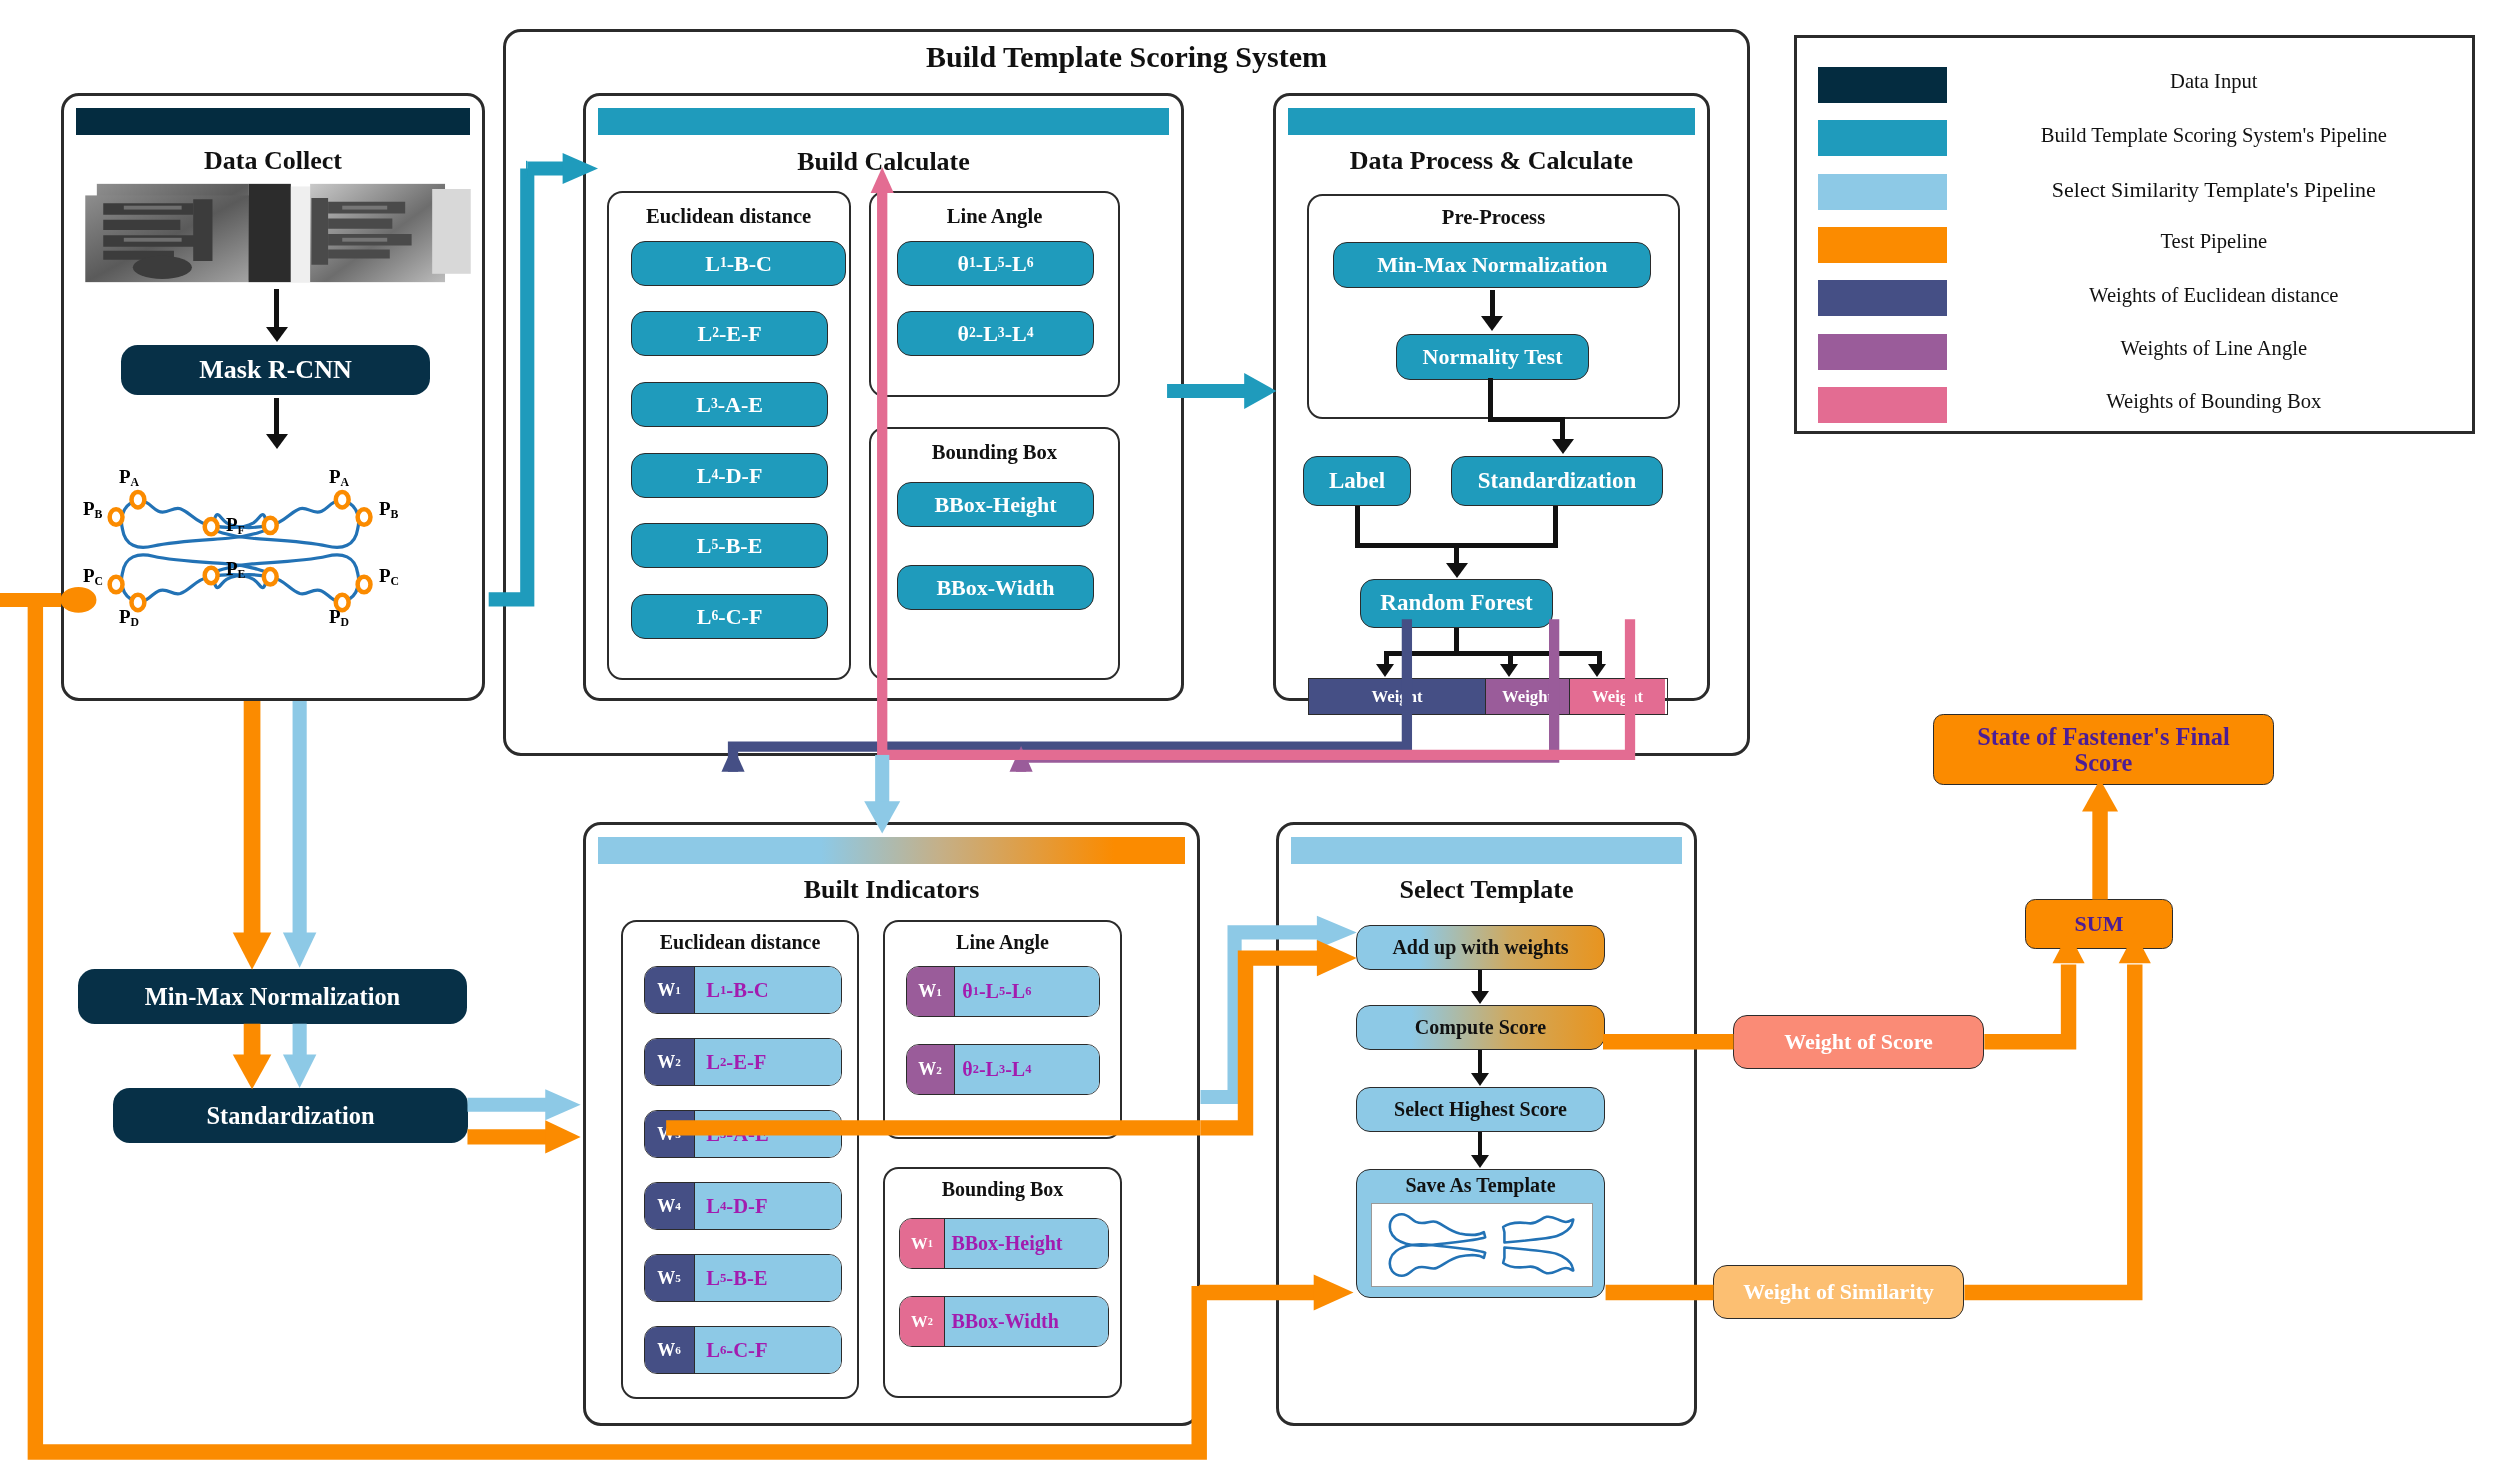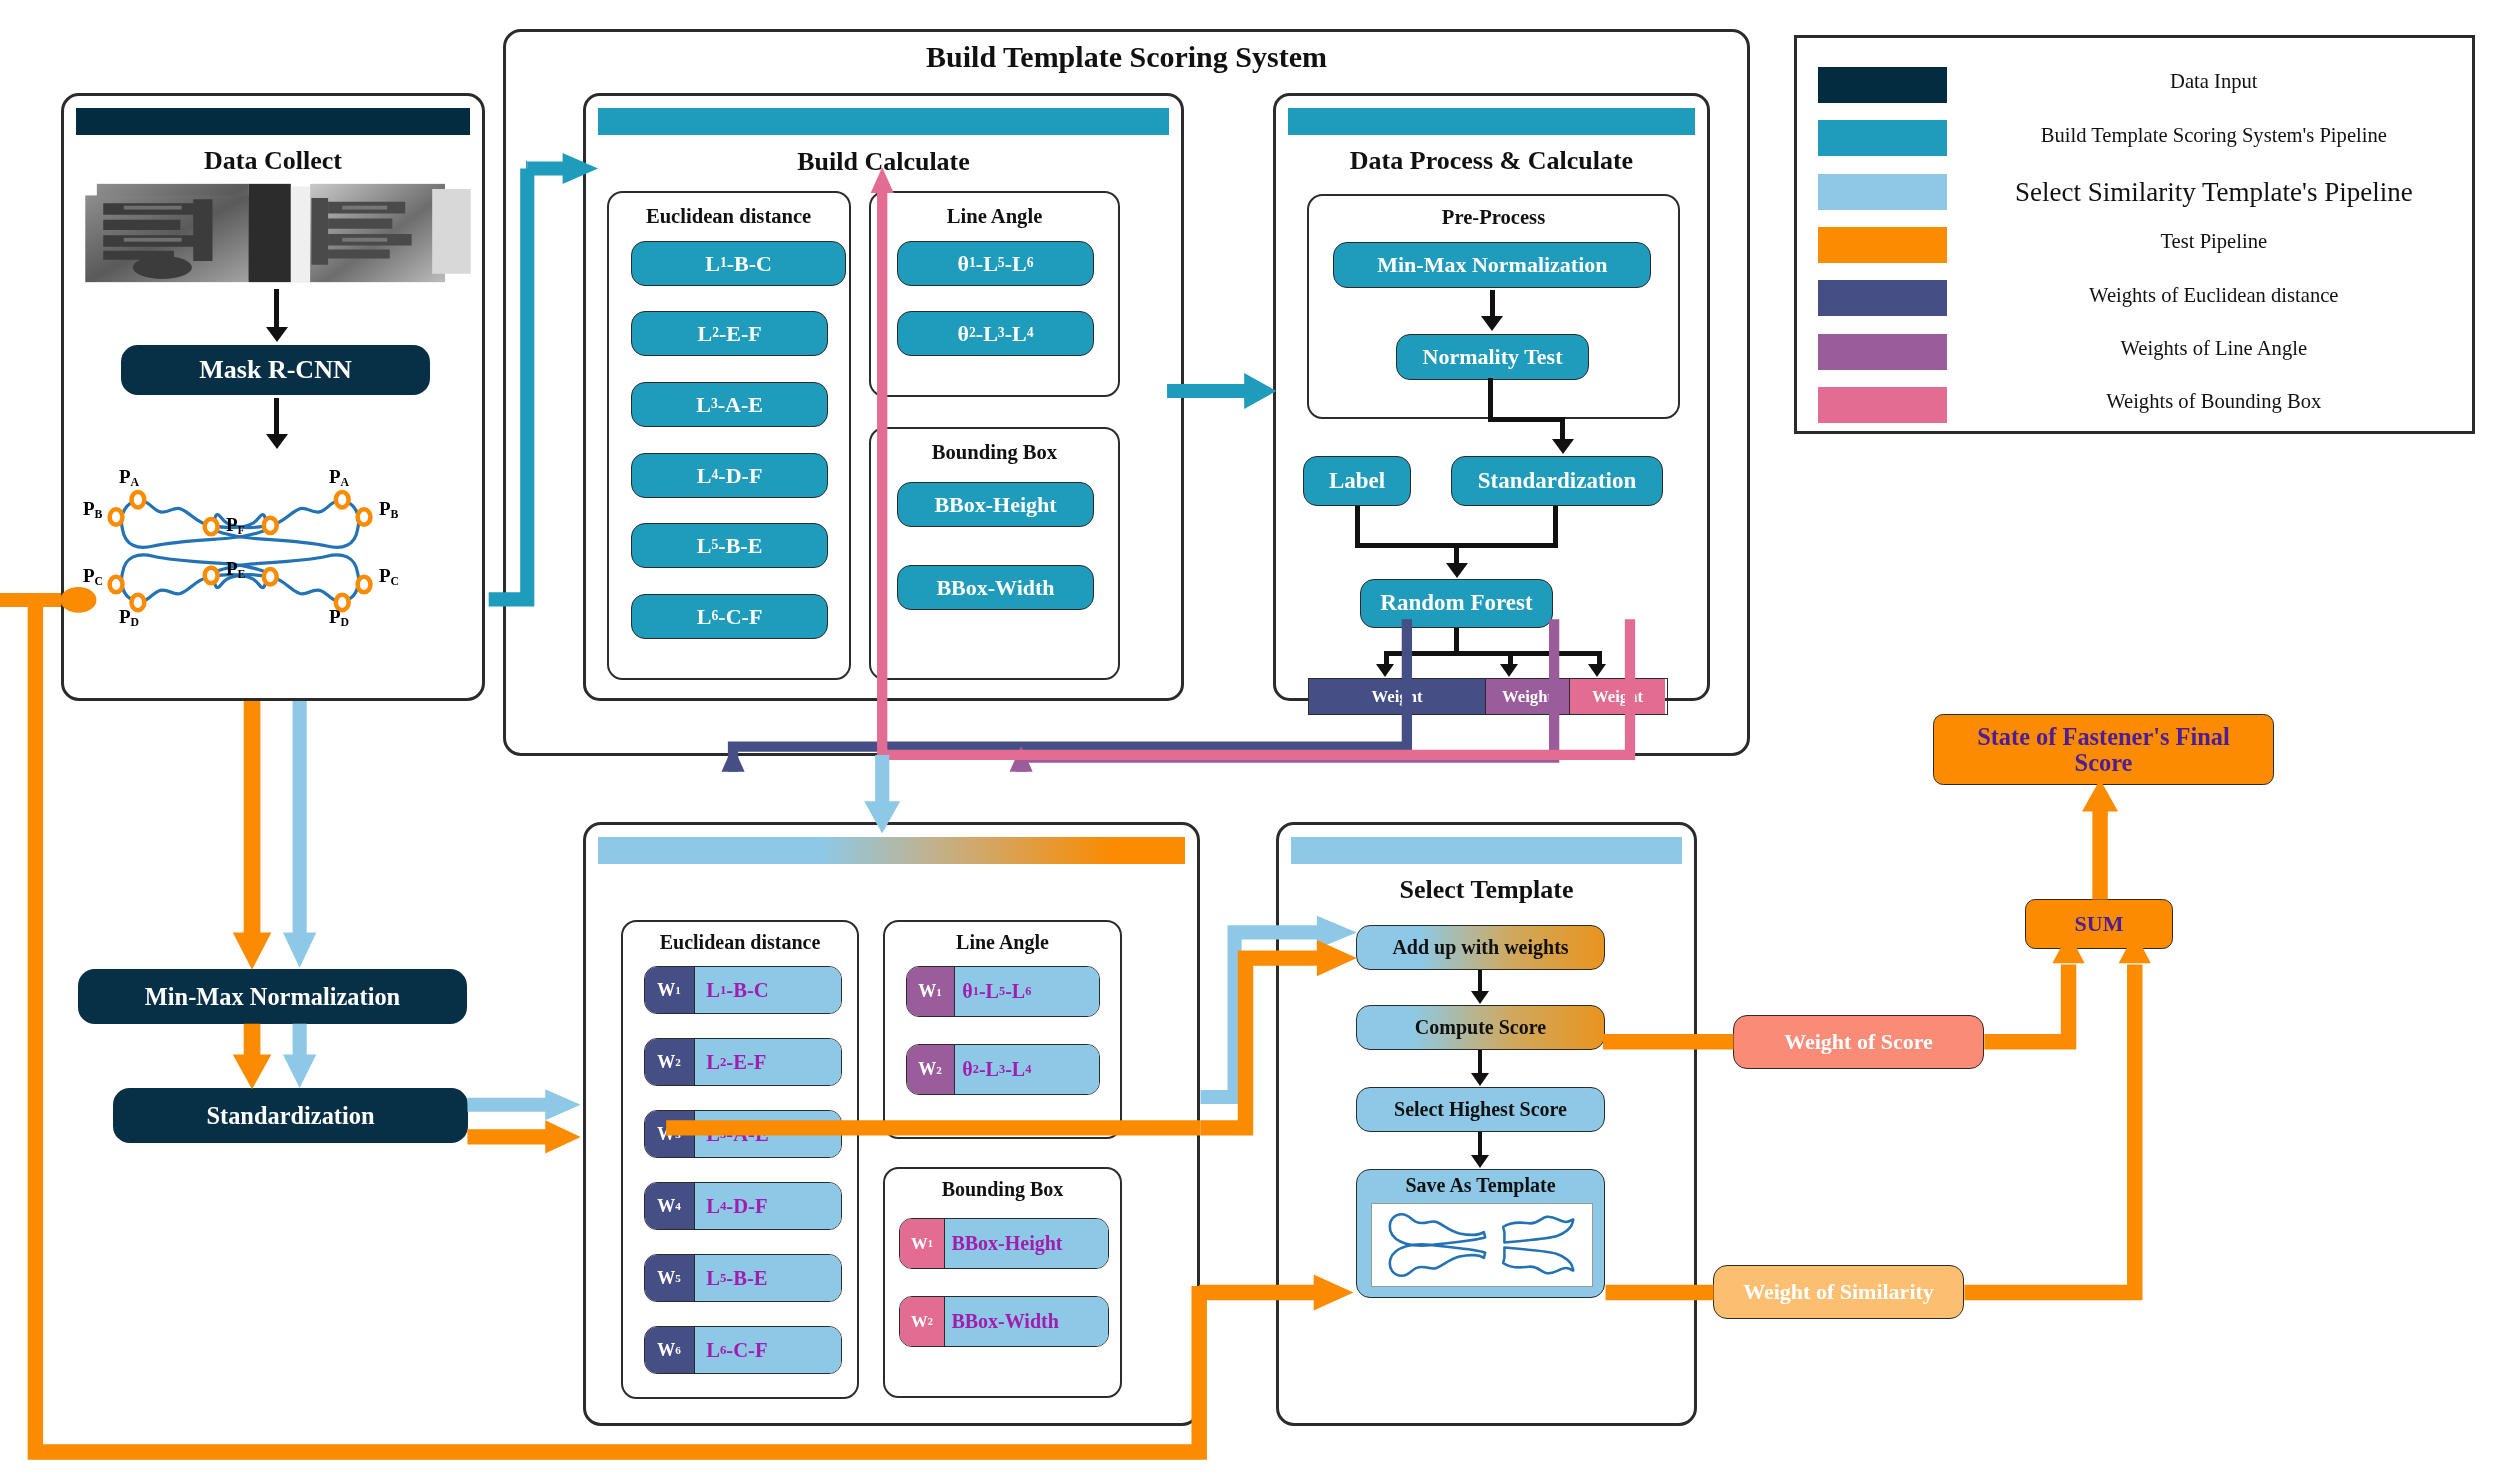--- a/index.html
+++ b/index.html
@@ -234,20 +234,21 @@
       <div class="wcell" style="width:95px;background:#e36c92;font-size:16.7px;">Weight</div>
     </div>
   </div>
 
   <div class="pill navy" style="left:78px;top:969px;width:389px;height:55px;font-size:24.4px;border:none;border-radius:16.7px;">Min-Max Normalization</div>
   <div class="pill navy" style="left:113px;top:1088px;width:355px;height:55px;font-size:24.4px;border:none;border-radius:16.7px;">Standardization</div>
 
   <div class="panel" style="left:583px;top:822px;width:617px;height:604px;">
     <div class="hdrbar" style="top:11.6px;left:11.6px;right:11.6px;
                 background:linear-gradient(90deg,#8dc9e6 0%,#8dc9e6 38%,#c4b089 58%,#fb8b00 88%,#fb8b00 100%);"></div>
+    <div class="ptitle" style="top:50px;font-size:26px;">Built Indicators</div>
 
     <div class="panel thin" style="left:35px;top:95px;width:238px;height:479px;">
       <div class="ptitle" style="top:9px;font-size:20px;font-weight:600;">Euclidean distance</div>
       <div class="wrow ed" style="left:20.6px;top:44px;width:198px;height:48px;">
         <div class="wtag" style="width:50px;font-size:18px;">W<span class="sub">1</span></div>
         <div class="wlab body-sky" style="font-size:20.6px;">L<span class="sub">1</span>-B-C</div>
       </div>
       <div class="wrow ed" style="left:20.6px;top:116px;width:198px;height:48px;">
         <div class="wtag" style="width:50px;font-size:18px;">W<span class="sub">2</span></div>
         <div class="wlab body-sky" style="font-size:20.6px;">L<span class="sub">2</span>-E-F</div>
@@ -350,21 +351,21 @@
               border-radius:14px;">Weight of Similarity</div>
 
   <div class="legend" style="left:1794px;top:35px;width:681px;height:399px;">
     <div class="swatch" style="left:20.6px;top:29px;background:#042c40;"></div>
     <div class="legtxt" style="top:32px;font-size:20.6px;">Data Input</div>
 
     <div class="swatch" style="left:20.6px;top:82px;background:#1f9bbc;"></div>
     <div class="legtxt" style="top:86px;font-size:20.6px;">Build Template Scoring System's Pipeline</div>
 
     <div class="swatch" style="left:20.6px;top:136px;background:#8dc9e6;"></div>
-    <div class="legtxt" style="top:139px;font-size:27px;">Select  Similarity Template's Pipeline</div>
+    <div class="legtxt" style="top:139px;font-size:22px;">Select  Similarity Template's Pipeline</div>
 
     <div class="swatch" style="left:20.6px;top:189px;background:#fb8b00;"></div>
     <div class="legtxt" style="top:192px;font-size:20.6px;">Test Pipeline</div>
 
     <div class="swatch" style="left:20.6px;top:242px;background:#454f85;"></div>
     <div class="legtxt" style="top:246px;font-size:20.6px;">Weights of Euclidean distance</div>
 
     <div class="swatch" style="left:20.6px;top:296px;background:#9a5c9a;"></div>
     <div class="legtxt" style="top:299px;font-size:20.6px;">Weights of Line Angle</div>
 

